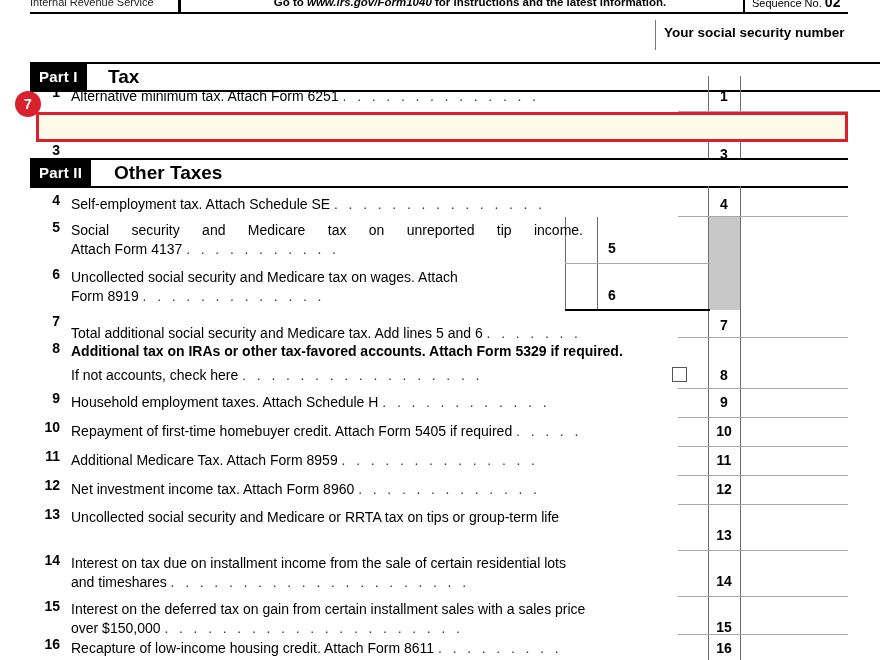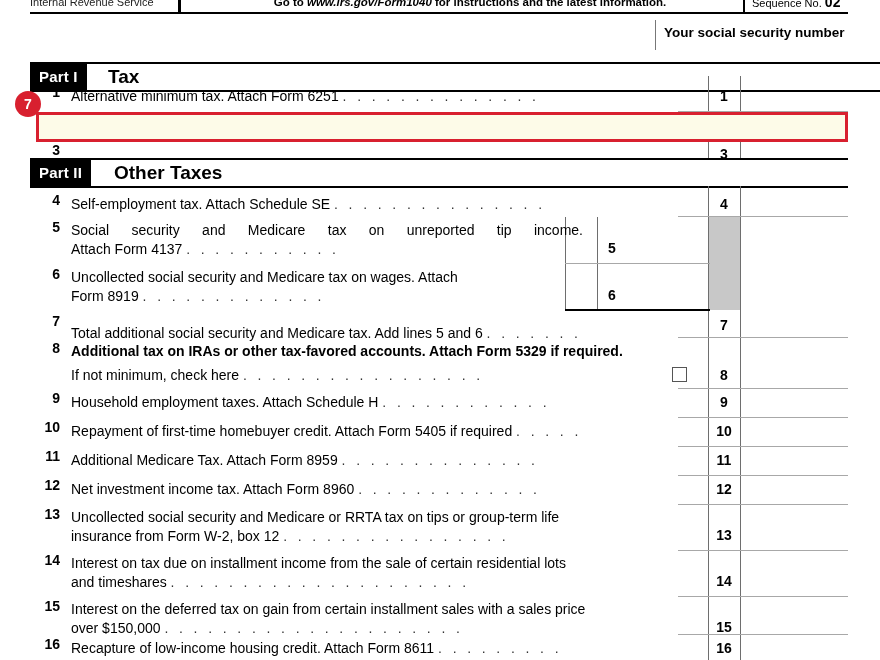--- a/index.html
+++ b/index.html
@@ -366,21 +366,21 @@
       <span class="leader">. . . . . . .</span>
     </div>
     <div class="lnbox" style="top:4px;">7</div>
   </div>
   <div class="hrule" style="top:337px;"></div>
 
   <div class="row" style="top:340px; height:48px;">
     <div class="num">8</div>
     <div class="txt" style="top:2px;font-weight:bold;">Additional tax on IRAs or other tax-favored accounts. Attach Form 5329 if required.</div>
     <div class="txt" style="top:26px;">
-      <span>If not minimum, check here</span>
+      <span>If not accounts, check here</span>
       <span class="leader">. . . . . . . . . . . . . . . . .</span>
     </div>
     <div class="ckbox" style="left:642px; top:27px;"></div>
     <div class="lnbox" style="top:27px;">8</div>
   </div>
   <div class="hrule" style="top:388px;"></div>
 
   <div class="row" style="top:390px; height:26px;">
     <div class="num">9</div>
     <div class="txt" style="top:3px;">
@@ -417,24 +417,20 @@
       <span>Net investment income tax. Attach Form 8960</span>
       <span class="leader">. . . . . . . . . . . . .</span>
     </div>
     <div class="lnbox" style="top:4px;">12</div>
   </div>
   <div class="hrule" style="top:504px;"></div>
 
   <div class="row" style="top:506px; height:45px;">
     <div class="num">13</div>
     <div class="txt" style="top:2px;">Uncollected social security and Medicare or RRTA tax on tips or group-term life</div>
-    <div class="txt" style="top:21px;">
-      <span>insurance from Form W-2, box 12</span>
-      <span class="leader">. . . . . . . . . . . . . . . .</span>
-    </div>
     <div class="lnbox" style="top:21px;">13</div>
   </div>
   <div class="hrule" style="top:550px;"></div>
 
   <div class="row" style="top:552px; height:45px;">
     <div class="num">14</div>
     <div class="txt" style="top:2px;">Interest on tax due on installment income from the sale of certain residential lots</div>
     <div class="txt" style="top:21px;">
       <span>and timeshares</span>
       <span class="leader">. . . . . . . . . . . . . . . . . . . . .</span>

